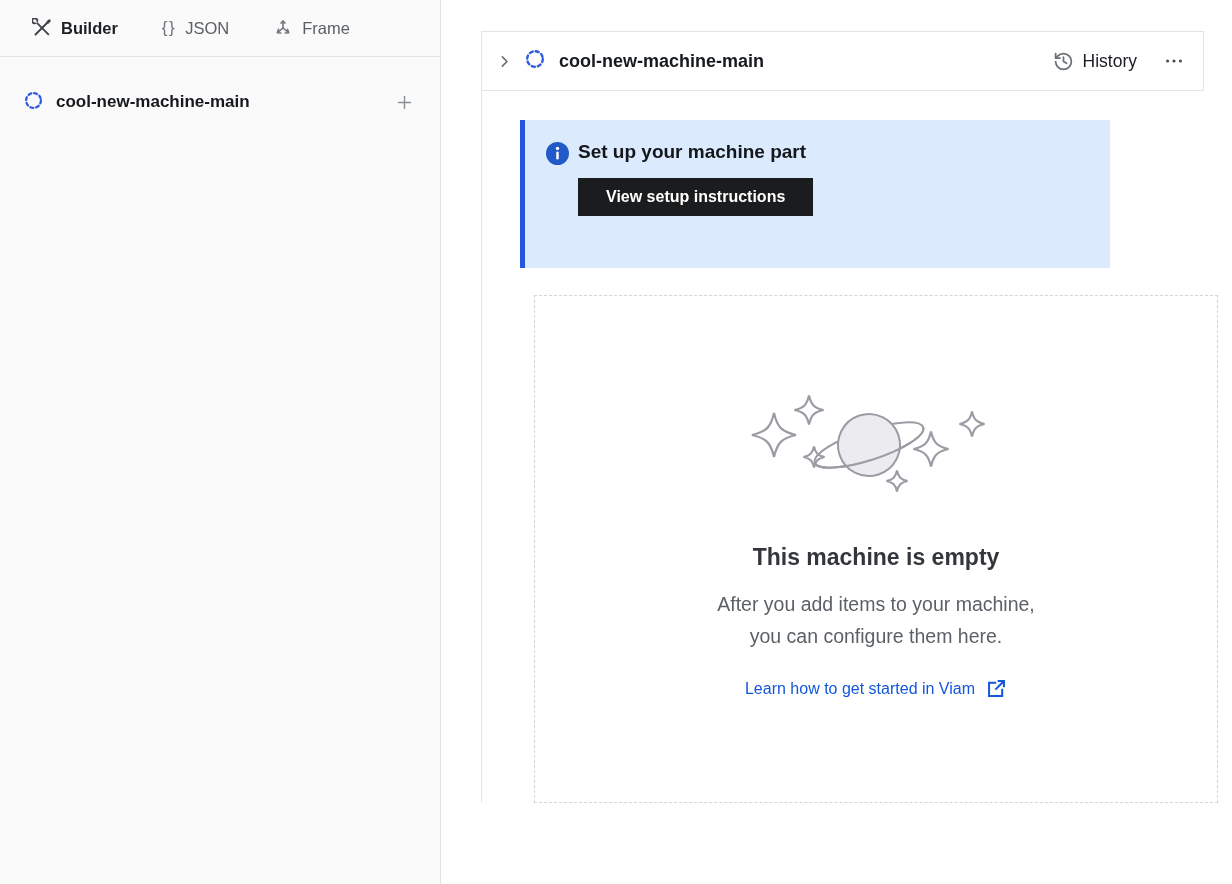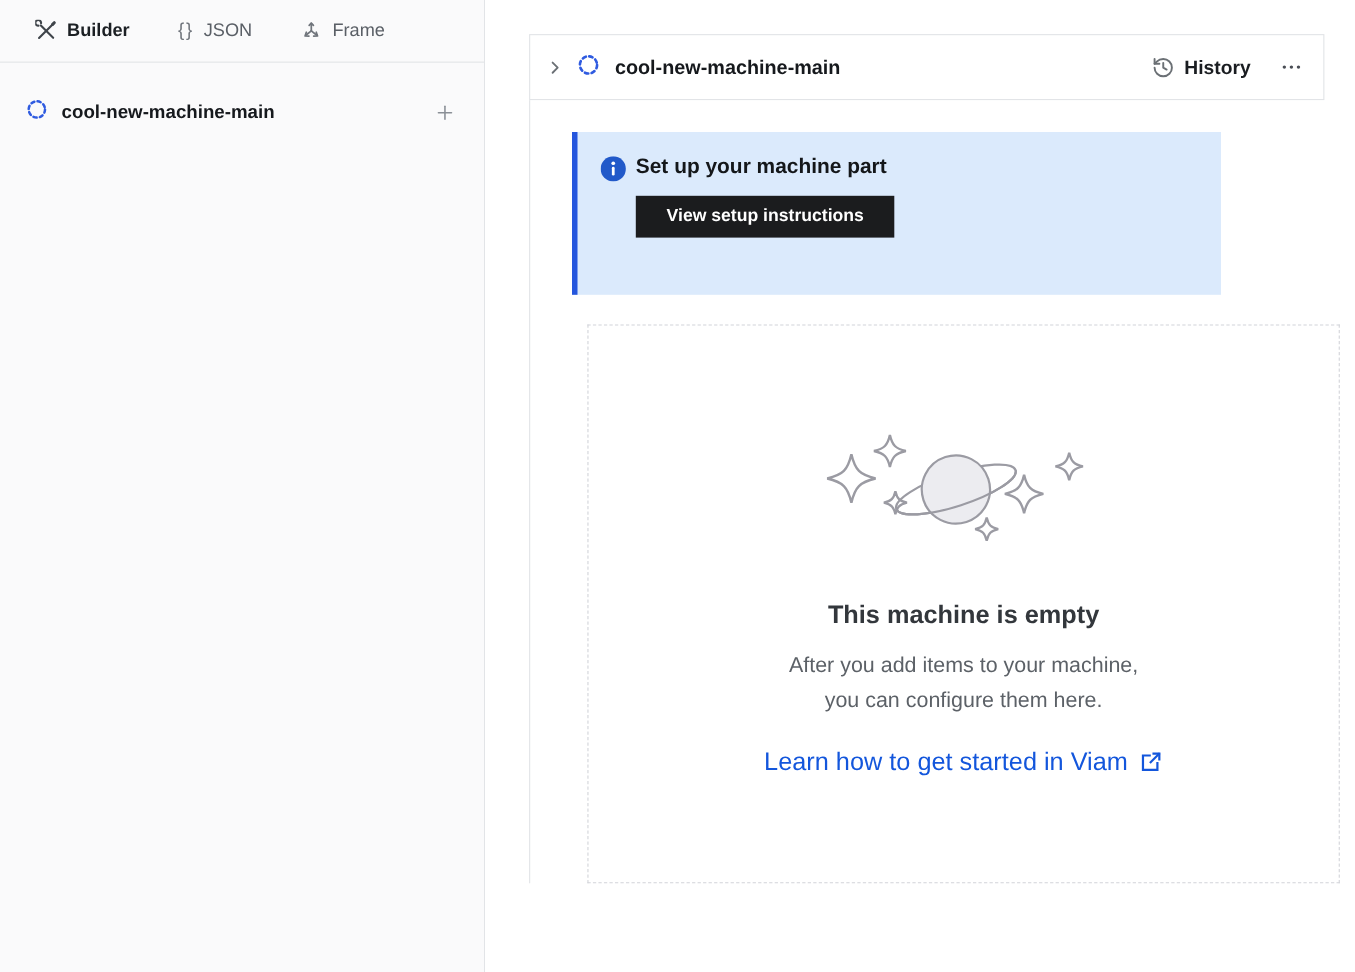--- a/index.html
+++ b/index.html
@@ -35,21 +35,21 @@
 
   
   .main { position: relative; flex: 1; background: #ffffff; }
 
   .header-card {
     position: absolute; left: 40px; top: 31px; width: 723px; height: 60px;
     background: #ffffff; border: 1px solid #e2e4e7;
     display: flex; align-items: center; padding: 0 18px 0 14px;
   }
   .header-card .part-title { font-size: 18px; font-weight: 700; color: #16191d; margin-left: 14px; flex: 1; }
-  .history-btn { display: flex; align-items: flex-start; gap: 9px; background: none; border: none; cursor: pointer; font-weight: bold; }
+  .history-btn { display: flex; align-items: flex-start; gap: 9px; background: none; border: none; cursor: pointer; }
   .history-btn .history-label { font-size: 17.5px; color: #1a1d21; }
   .more-btn { margin-left: 26px; }
   .chevron-btn { margin-right: 12px; }
   .dashed-circle { flex: none; }
 
   .rail { position: absolute; left: 40px; top: 91px; width: 1px; height: 712px; background: #e2e4e7; }
 
   
   .banner {
     position: absolute; left: 79px; top: 120px; width: 590px; height: 148px;
@@ -69,21 +69,21 @@
   .empty-box {
     position: absolute; left: 93px; top: 295px; width: 684px; height: 508px;
     border: 1px dashed #d2d4d9;
     display: flex; flex-direction: column; align-items: center;
     padding-top: 98px; text-align: center;
   }
   .empty-title { font-size: 23px; font-weight: 700; color: #33373c; margin-top: 36px; }
   .empty-body { font-size: 19.5px; color: #5c6167; line-height: 32px; margin-top: 17px; }
   .empty-link {
     margin-top: 26px; display: inline-flex; align-items: center; gap: 11px;
-    font-size: 23px; font-weight: 500; color: #1356dc; text-decoration: none; cursor: pointer;
+    font-size: 16px; font-weight: 500; color: #1356dc; text-decoration: none; cursor: pointer;
   }
 </style>
 </head>
 <body>
 
 <div class="app">
 
   <aside class="sidebar">
     <nav class="tabbar">
       <div class="tab active">

